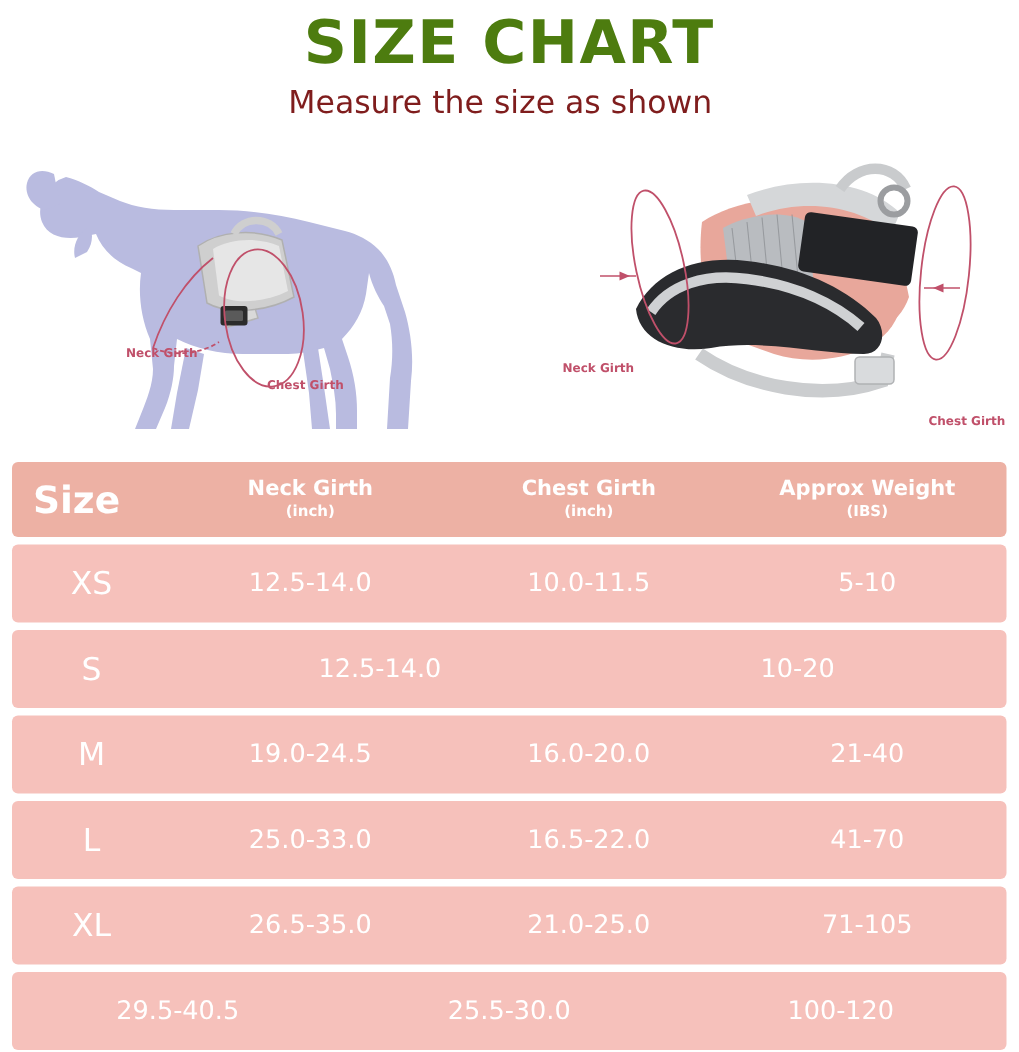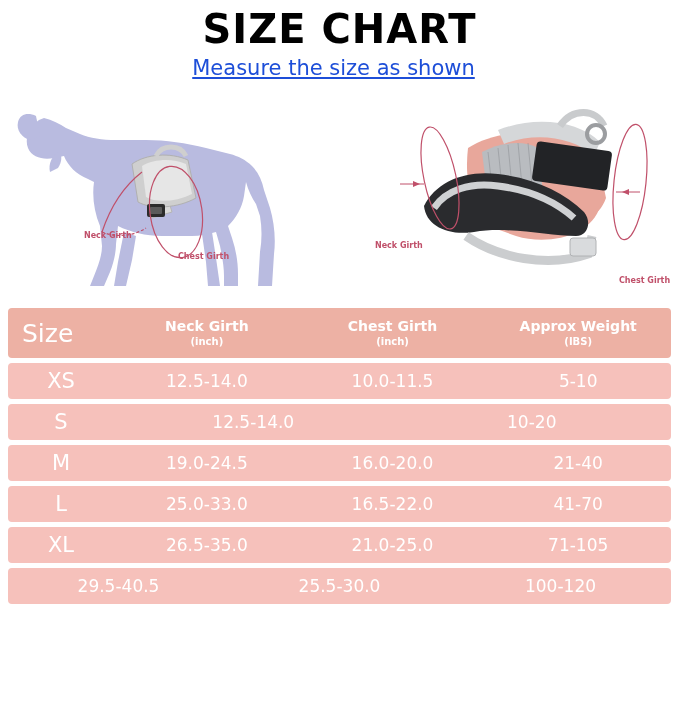--- a/index.html
+++ b/index.html
@@ -19,31 +19,30 @@
     height: 701px;
   }
 
   
   .title {
     text-align: center;
     font-family: "DejaVu Sans", "Liberation Sans", sans-serif;
     font-weight: 900;
     font-size: 40px;
     letter-spacing: 1px;
-    color: #000000;
+    color: #4d7c0f;
     margin: 8px 0 0 0;
     line-height: 1.05;
   }
   .subtitle {
     text-align: center;
     font-size: 21px;
-    color: #1d4ed8;
+    color: #7f1d1d;
     margin: 6px 12px 0 0;
     font-weight: 400;
-    text-decoration: underline;
   }
 
   
   .illus {
     position: relative;
     height: 208px;
     margin-top: 6px;
   }
   .illus svg { display: block; }
 
@@ -58,21 +57,21 @@
   
   .table {
     position: absolute;
     left: 8px;
     top: 300px;
     width: 663px;
   }
   .row {
     display: flex;
     align-items: center;
-    height: 36px;
+    height: 52px;
     margin-bottom: 5px;
     border-radius: 4px;
   }
   .row.header {
     background: #edb1a4;
     height: 50px;
   }
   .row.body {
     background: #f6c1bb;
   }
@@ -81,21 +80,21 @@
     text-align: center;
     color: #ffffff;
   }
   .c-col {
     flex: 1;
     text-align: center;
     color: #ffffff;
   }
   .row.header .c-size {
     font-size: 25px;
-    font-weight: 400;
+    font-weight: 700;
     text-align: left;
     padding-left: 14px;
     width: 92px;
   }
   .hdr-main {
     font-size: 14px;
     font-weight: 700;
     line-height: 1.15;
   }
   .hdr-sub {

